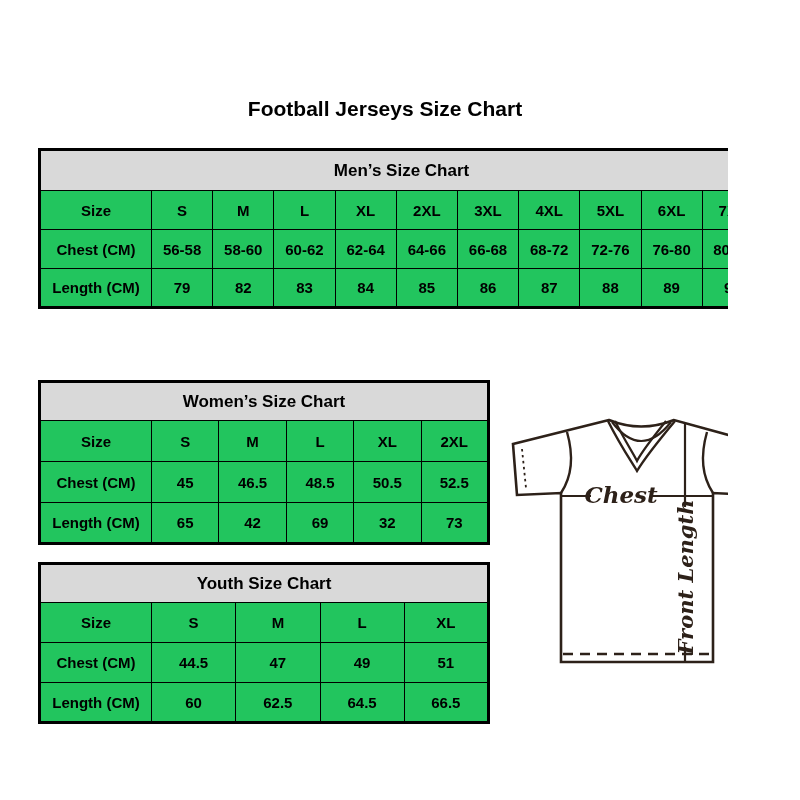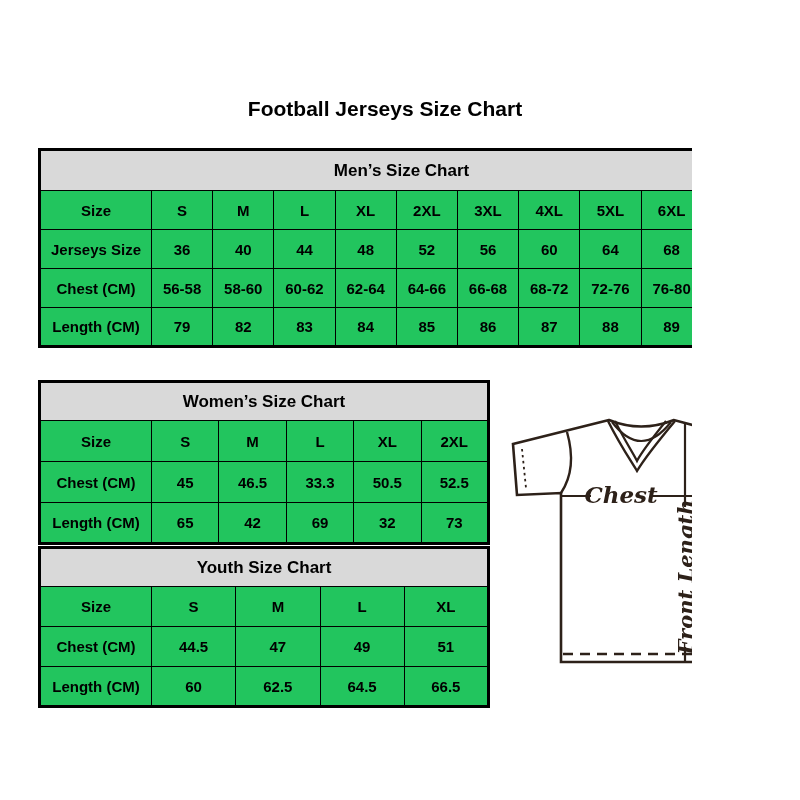--- a/index.html
+++ b/index.html
@@ -1,18 +1,18 @@
 <!DOCTYPE html>
 <html style="--background: #ffffff; --text: #000000; --table-border: #000000; --table-header-bg: #d9d9d9; --sketch-stroke: #2d2119;"><head>
 <meta charset="utf-8">
 <style>
   html,body { margin:0; padding:0; background:#fff; }
   .screen {
     position:relative; width:692px; height:800px; background:var(--background,#fff);
-    font-family:"Liberation Sans", sans-serif; color:var(--text,#000); overflow:hidden;
+    font-family:"Liberation Sans", sans-serif; color:var(--text,#000); overflow:hidden;padding-left:36px;
   }
   .page-title {
     position:absolute; top:97px; left:0; width:770px; margin:0;
     text-align:center; font-size:21px; font-weight:bold; color:var(--text,#000);
   }
   table.size-table {
     position:absolute; border-collapse:collapse; table-layout:fixed;
     border:3px solid var(--table-border,#000); background:#22c55e;
   }
   .size-table th, .size-table td {
@@ -21,21 +21,21 @@
     white-space:nowrap; overflow:hidden;
   }
   .size-table th.table-header {
     background:var(--table-header-bg,#d9d9d9); font-size:17px;
   }
   .size-table td { font-size:15px; }
   table.men   { left:38px; top:148px; width:727px; }
   table.men   tr.hdr { height:41px; }  table.men   tbody tr { height:39px; }
   table.women { left:38px; top:368px; width:452px;margin-top:12px; }
   table.women tr.hdr { height:39px; }  table.women tbody tr { height:41px; }
-  table.youth { left:38px; top:546px; width:452px; }
+  table.youth { left:38px; top:562px; width:452px; }
   table.youth tr.hdr { height:39px; }  table.youth tbody tr { height:40px; }
   .jersey-diagram { position:absolute; left:505px; top:403px; width:272px; height:270px;text-decoration:underline; }
   .jersey-diagram svg { display:block; width:272px; height:270px; }
   .sketch { stroke:var(--sketch-stroke,#2d2119); fill:none; }
   .sketch-text {
     font-family:"DejaVu Serif", serif; font-style:italic; font-weight:bold;
     fill:var(--sketch-stroke,#2d2119); stroke:none;
   }
 </style>
 </head>
@@ -72,33 +72,20 @@
           <td>L</td>
           <td>XL</td>
           <td>2XL</td>
           <td>3XL</td>
           <td>4XL</td>
           <td>5XL</td>
           <td>6XL</td>
           <td>7XL</td>
         </tr>
         <tr>
-          <td>Jerseys Size</td>
-          <td>36</td>
-          <td>40</td>
-          <td>44</td>
-          <td>48</td>
-          <td>52</td>
-          <td>56</td>
-          <td>60</td>
-          <td>64</td>
-          <td>68</td>
-          <td>72</td>
-        </tr>
-        <tr>
           <td>Chest (CM)</td>
           <td>56-58</td>
           <td>58-60</td>
           <td>60-62</td>
           <td>62-64</td>
           <td>64-66</td>
           <td>66-68</td>
           <td>68-72</td>
           <td>72-76</td>
           <td>76-80</td>
@@ -140,21 +127,21 @@
           <td>S</td>
           <td>M</td>
           <td>L</td>
           <td>XL</td>
           <td>2XL</td>
         </tr>
         <tr>
           <td>Chest (CM)</td>
           <td>45</td>
           <td>46.5</td>
-          <td>33.3</td>
+          <td>48.5</td>
           <td>50.5</td>
           <td>52.5</td>
         </tr>
         <tr>
           <td>Length (CM)</td>
           <td>65</td>
           <td>42</td>
           <td>69</td>
           <td>32</td>
           <td>73</td>

